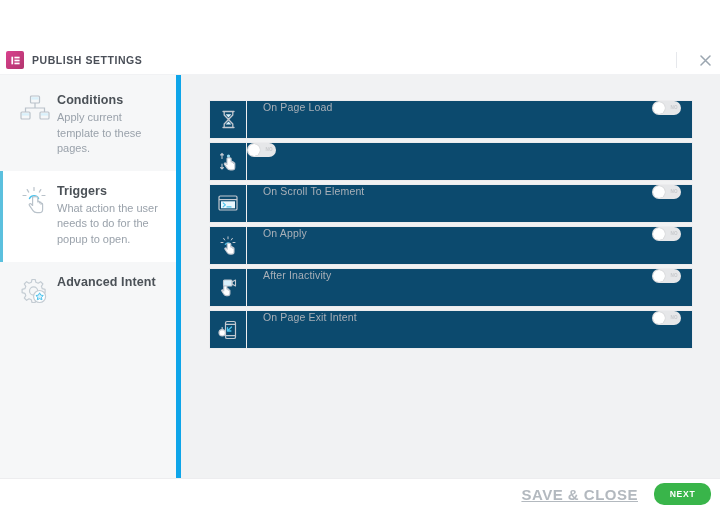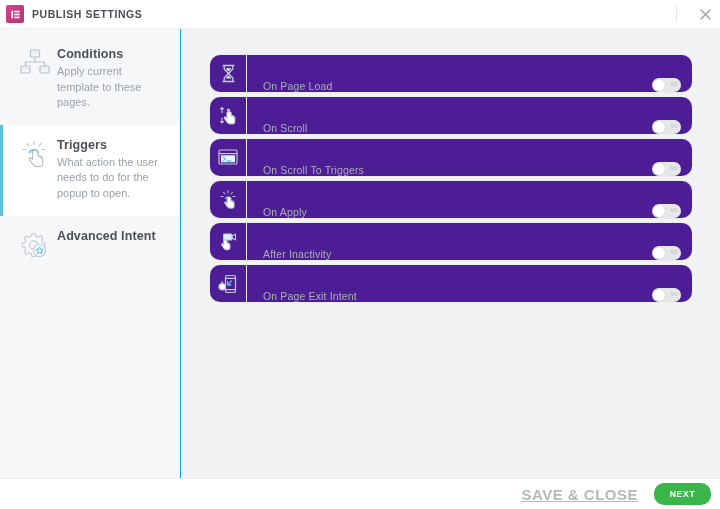--- a/index.html
+++ b/index.html
@@ -19,20 +19,21 @@
   
   .header {
     height: 29px;
     min-height: 29px;
     background: #ffffff;
     display: flex;
     align-items: center;
     padding: 0 0 0 6px;
     border-bottom: 1px solid #f1f2f4;
     position: relative;
+    margin-top: 46px;
   }
   .logo-badge {
     width: 18px; height: 18px;
     border-radius: 2px;
     background: linear-gradient(135deg, #d9418e 0%, #b2356d 100%);
     display: flex; align-items: center; justify-content: center;
     margin-right: 8px;
   }
   .logo-badge svg { display: block; }
   .header-title {
@@ -66,21 +67,21 @@
     display: flex;
     min-height: 0;
     background: #f1f2f3;
   }
 
   
   .sidebar {
     width: 181px;
     min-width: 181px;
     background: #f6f7f8;
-    border-right: 1px solid #0ea5e9;
+    border-right: 5px solid #0ea5e9;
     padding-top: 5px;
   }
   .side-item {
     display: flex;
     align-items: flex-start;
     padding: 12px 14px 14px 10px;
     border-left: 3px solid transparent;
     cursor: pointer;
     min-height: 62px;
   }
@@ -113,25 +114,25 @@
 
   
   .main {
     flex: 1;
     background: #f1f2f3;
     padding: 26px 28px 0 29px;
     overflow: hidden;
   }
   .trigger-list { display: flex; flex-direction: column; gap: 5px; }
   .trigger-row {
-    background: #4c1d95;
+    background: #0c4a6e;
     height: 37px;
     display: flex;
-    align-items: flex-end;
-    border-radius: 10px;
+    align-items: flex-start;
+    border-radius: 0;
     box-shadow: 0 0 0 1px #ececee;
     cursor: pointer;
   }
   .row-icon {
     width: 37px;
     min-width: 37px;
     height: 100%;
     display: flex;
     align-items: center;
     justify-content: center;
@@ -314,40 +315,39 @@
           <div class="row-icon">
             <svg width="19" height="19" viewBox="0 0 19 19">
               <g stroke="#c3c9d1" stroke-width="1.1" fill="none" stroke-linecap="round">
                 <path d="M3 6.5 L3 1.5 M1.6 3 L3 1.5 L4.4 3"></path>
                 <path d="M3 12 L3 17 M1.6 15.5 L3 17 L4.4 15.5"></path>
               </g>
               <circle cx="9.5" cy="4" r="1.6" fill="#9fdcf2"></circle>
               <path d="M8 6.5 L8 12.5 L6.7 11.2 C5.9 10.5 4.8 11.5 5.5 12.4 L8.3 16.4 C9 17.4 10 17.9 11.4 17.9 L13.3 17.9 C15 17.9 15.8 16.8 15.8 15.4 L15.8 11.5 C15.8 10.7 14.5 10.7 14.5 11.5 L14.5 10.5 C14.5 9.7 13.3 9.7 13.3 10.5 L13.3 9.8 C13.3 9 12.1 9 12.1 9.8 L12.1 6.5 C12.1 5.6 8 5.6 8 6.5 Z" fill="#ffffff" stroke="#c3c9d1" stroke-width="1.1" stroke-linejoin="round"></path>
             </svg>
           </div>
-          <div class="row-label">On Scroll</div>
           <div class="row-toggle">
             <div class="switch">
               <span class="knob"></span>
               <span class="state">NO</span>
             </div>
           </div>
         </div>
 
         <div class="trigger-row">
           <div class="row-icon">
             <svg width="20" height="18" viewBox="0 0 20 18">
               <rect x="1" y="1" width="18" height="14" rx="1.3" fill="none" stroke="#c3c9d1" stroke-width="1.2"></rect>
               <path d="M1 4.6 L19 4.6" stroke="#c3c9d1" stroke-width="1.2"></path>
               <rect x="3" y="6.3" width="14" height="7" fill="#eaf7fd"></rect>
               <path d="M5.2 8 L7.4 9.9 L5.2 11.8" fill="none" stroke="#4dc3ec" stroke-width="1.2" stroke-linecap="round" stroke-linejoin="round"></path>
               <path d="M9 11.9 L13 11.9" stroke="#4dc3ec" stroke-width="1.2" stroke-linecap="round"></path>
             </svg>
           </div>
-          <div class="row-label">On Scroll To Triggers</div>
+          <div class="row-label">On Scroll To Element</div>
           <div class="row-toggle">
             <div class="switch">
               <span class="knob"></span>
               <span class="state">NO</span>
             </div>
           </div>
         </div>
 
         <div class="trigger-row">
           <div class="row-icon">

